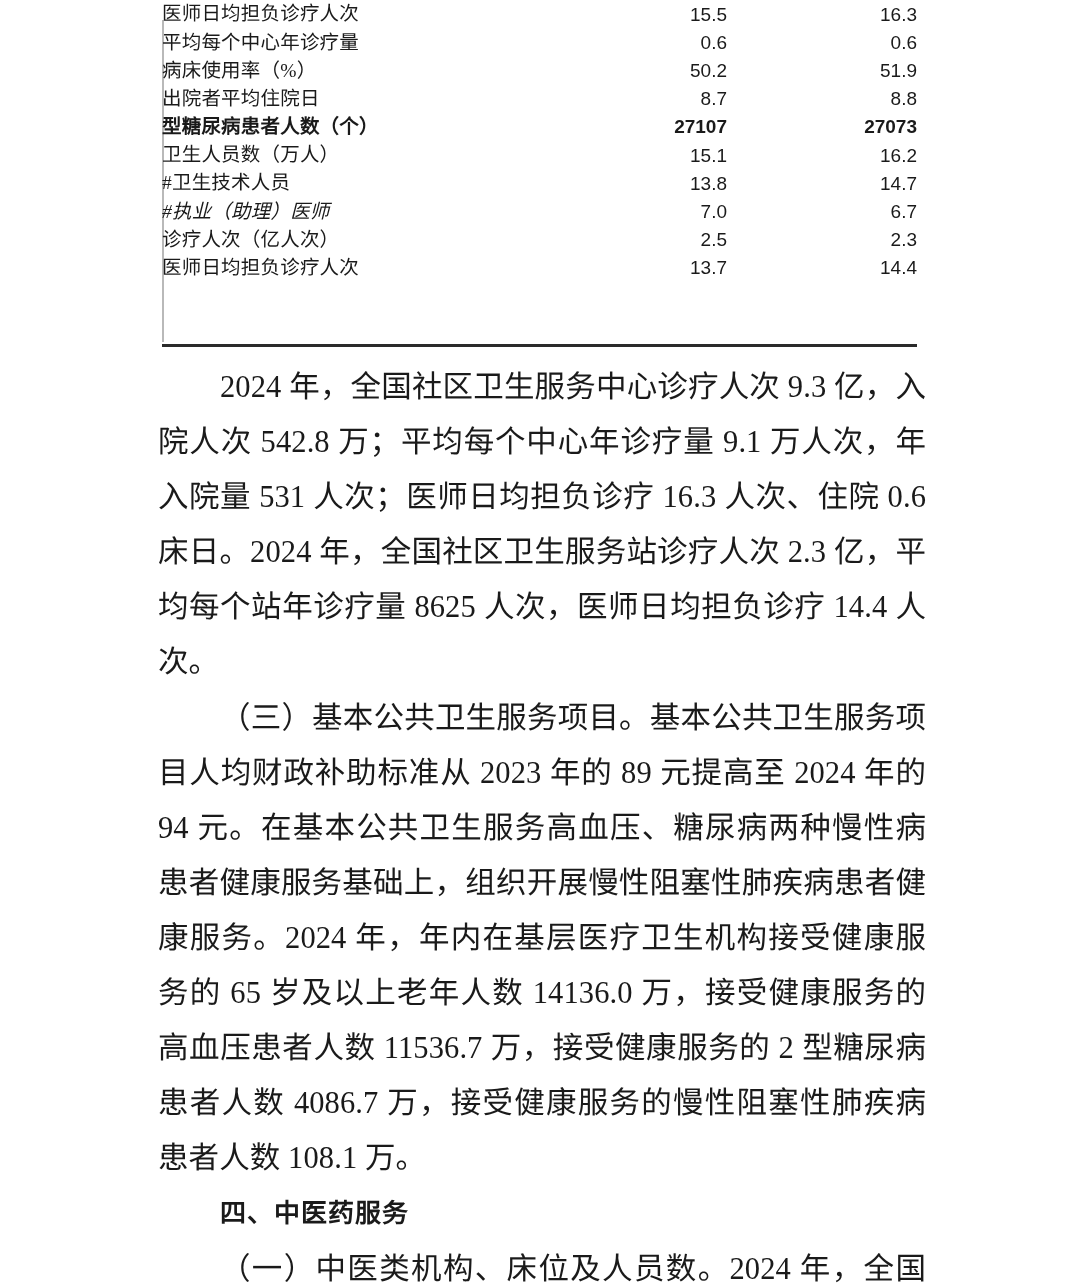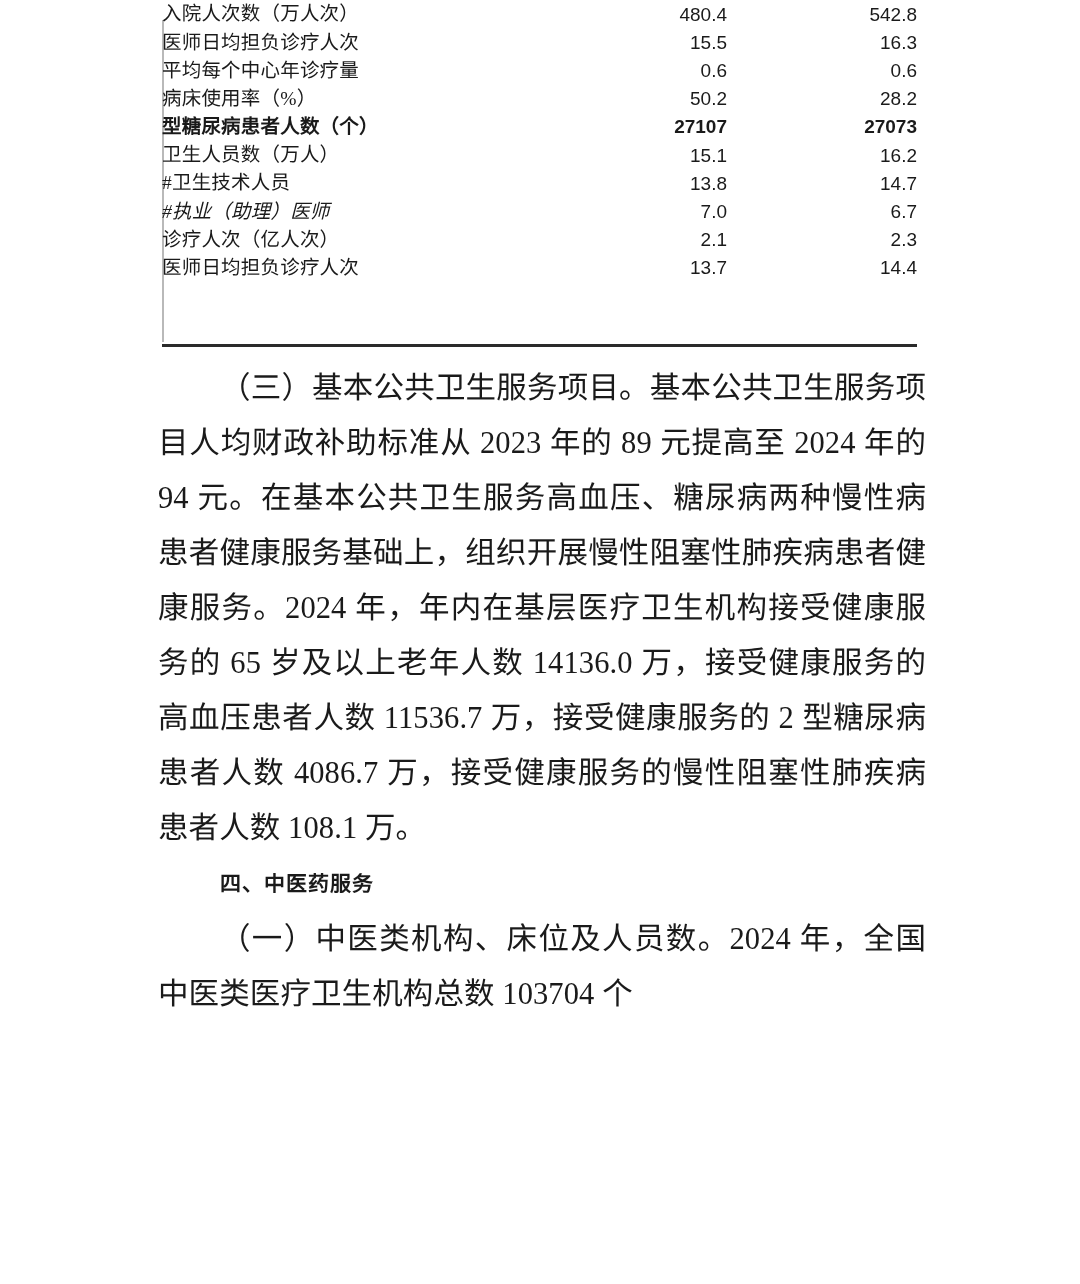--- a/index.html
+++ b/index.html
@@ -98,21 +98,21 @@
     text-align-last: left;
     text-justify: inter-ideograph;
     text-indent: 62px;
     font-family: "Liberation Serif", "DejaVu Serif", serif;
     letter-spacing: 0.1px;
   }
   p.para.cont { text-indent: 62px; }
 
   h2.section {
     margin: 0;
-    font-size: 21px;
+    font-size: 26px;
     line-height: 55px;
     text-indent: 62px;
     font-weight: bold;
     font-family: "Liberation Sans", "DejaVu Sans", sans-serif;
     letter-spacing: 1px;
   }
   .bold-run {
     font-weight: normal;
     font-family: "Liberation Sans", "DejaVu Sans", sans-serif;
   }
@@ -121,44 +121,44 @@
 <body>
 
 <div class="page">
 
   <div class="table-left-rule"></div>
 
   <div class="table-wrap">
     <table class="stats">
       <tbody>
 
-        <tr>
-          <td class="lbl">入院人次数（万人次）</td>
-          <td class="v1">480.4</td>
-          <td class="v2">542.8</td>
-        </tr>
 
         <tr>
           <td class="lbl">医师日均担负诊疗人次</td>
           <td class="v1">15.5</td>
           <td class="v2">16.3</td>
         </tr>
 
         <tr>
           <td class="lbl">平均每个中心年诊疗量</td>
           <td class="v1">0.6</td>
           <td class="v2">0.6</td>
         </tr>
 
         <tr>
           <td class="lbl">病床使用率（%）</td>
           <td class="v1">50.2</td>
-          <td class="v2">28.2</td>
-        </tr>
-
+          <td class="v2">51.9</td>
+        </tr>
+
+        <tr>
+          <td class="lbl">出院者平均住院日</td>
+          <td class="v1">8.7</td>
+          <td class="v2">8.8</td>
+        </tr>
 
         <tr class="bold">
           <td class="lbl">型糖尿病患者人数（个）</td>
           <td class="v1">27107</td>
           <td class="v2">27073</td>
         </tr>
 
         <tr>
           <td class="lbl">卫生人员数（万人）</td>
           <td class="v1">15.1</td>
@@ -172,38 +172,39 @@
         </tr>
 
         <tr>
           <td class="lbl ind2">#执业（助理）医师</td>
           <td class="v1">7.0</td>
           <td class="v2">6.7</td>
         </tr>
 
         <tr>
           <td class="lbl">诊疗人次（亿人次）</td>
-          <td class="v1">2.1</td>
+          <td class="v1">2.5</td>
           <td class="v2">2.3</td>
         </tr>
 
         <tr>
           <td class="lbl">医师日均担负诊疗人次</td>
           <td class="v1">13.7</td>
           <td class="v2">14.4</td>
         </tr>
 
       </tbody>
     </table>
   </div>
 
   <div class="table-bottom-rule"></div>
 
   <div class="body-block">
 
+    <p class="para">2024 年，全国社区卫生服务中心诊疗人次 9.3 亿，入院人次 542.8 万；平均每个中心年诊疗量 9.1 万人次，年入院量 531 人次；医师日均担负诊疗 16.3 人次、住院 0.6 床日。2024 年，全国社区卫生服务站诊疗人次 2.3 亿，平均每个站年诊疗量 8625 人次，医师日均担负诊疗 14.4 人次。</p>
 
     <p class="para cont"><span class="bold-run">（三）基本公共卫生服务项目。</span><span>基本公共卫生服务项目人均财政补助标准从 2023 年的 89 元提高至 2024 年的 94 元。在基本公共卫生服务高血压、糖尿病两种慢性病患者健康服务基础上，组织开展慢性阻塞性肺疾病患者健康服务。2024 年，年内在基层医疗卫生机构接受健康服务的 65 岁及以上老年人数 14136.0 万，接受健康服务的高血压患者人数 11536.7 万，接受健康服务的 2 型糖尿病患者人数 4086.7 万，接受健康服务的慢性阻塞性肺疾病患者人数 108.1 万。</span></p>
 
     <h2 class="section">四、中医药服务</h2>
 
     <p class="para cont"><span class="bold-run">（一）中医类机构、床位及人员数。</span><span>2024 年，全国中医类医疗卫生机构总数 103704 个</span></p>
 
   </div>
 
 </div>

